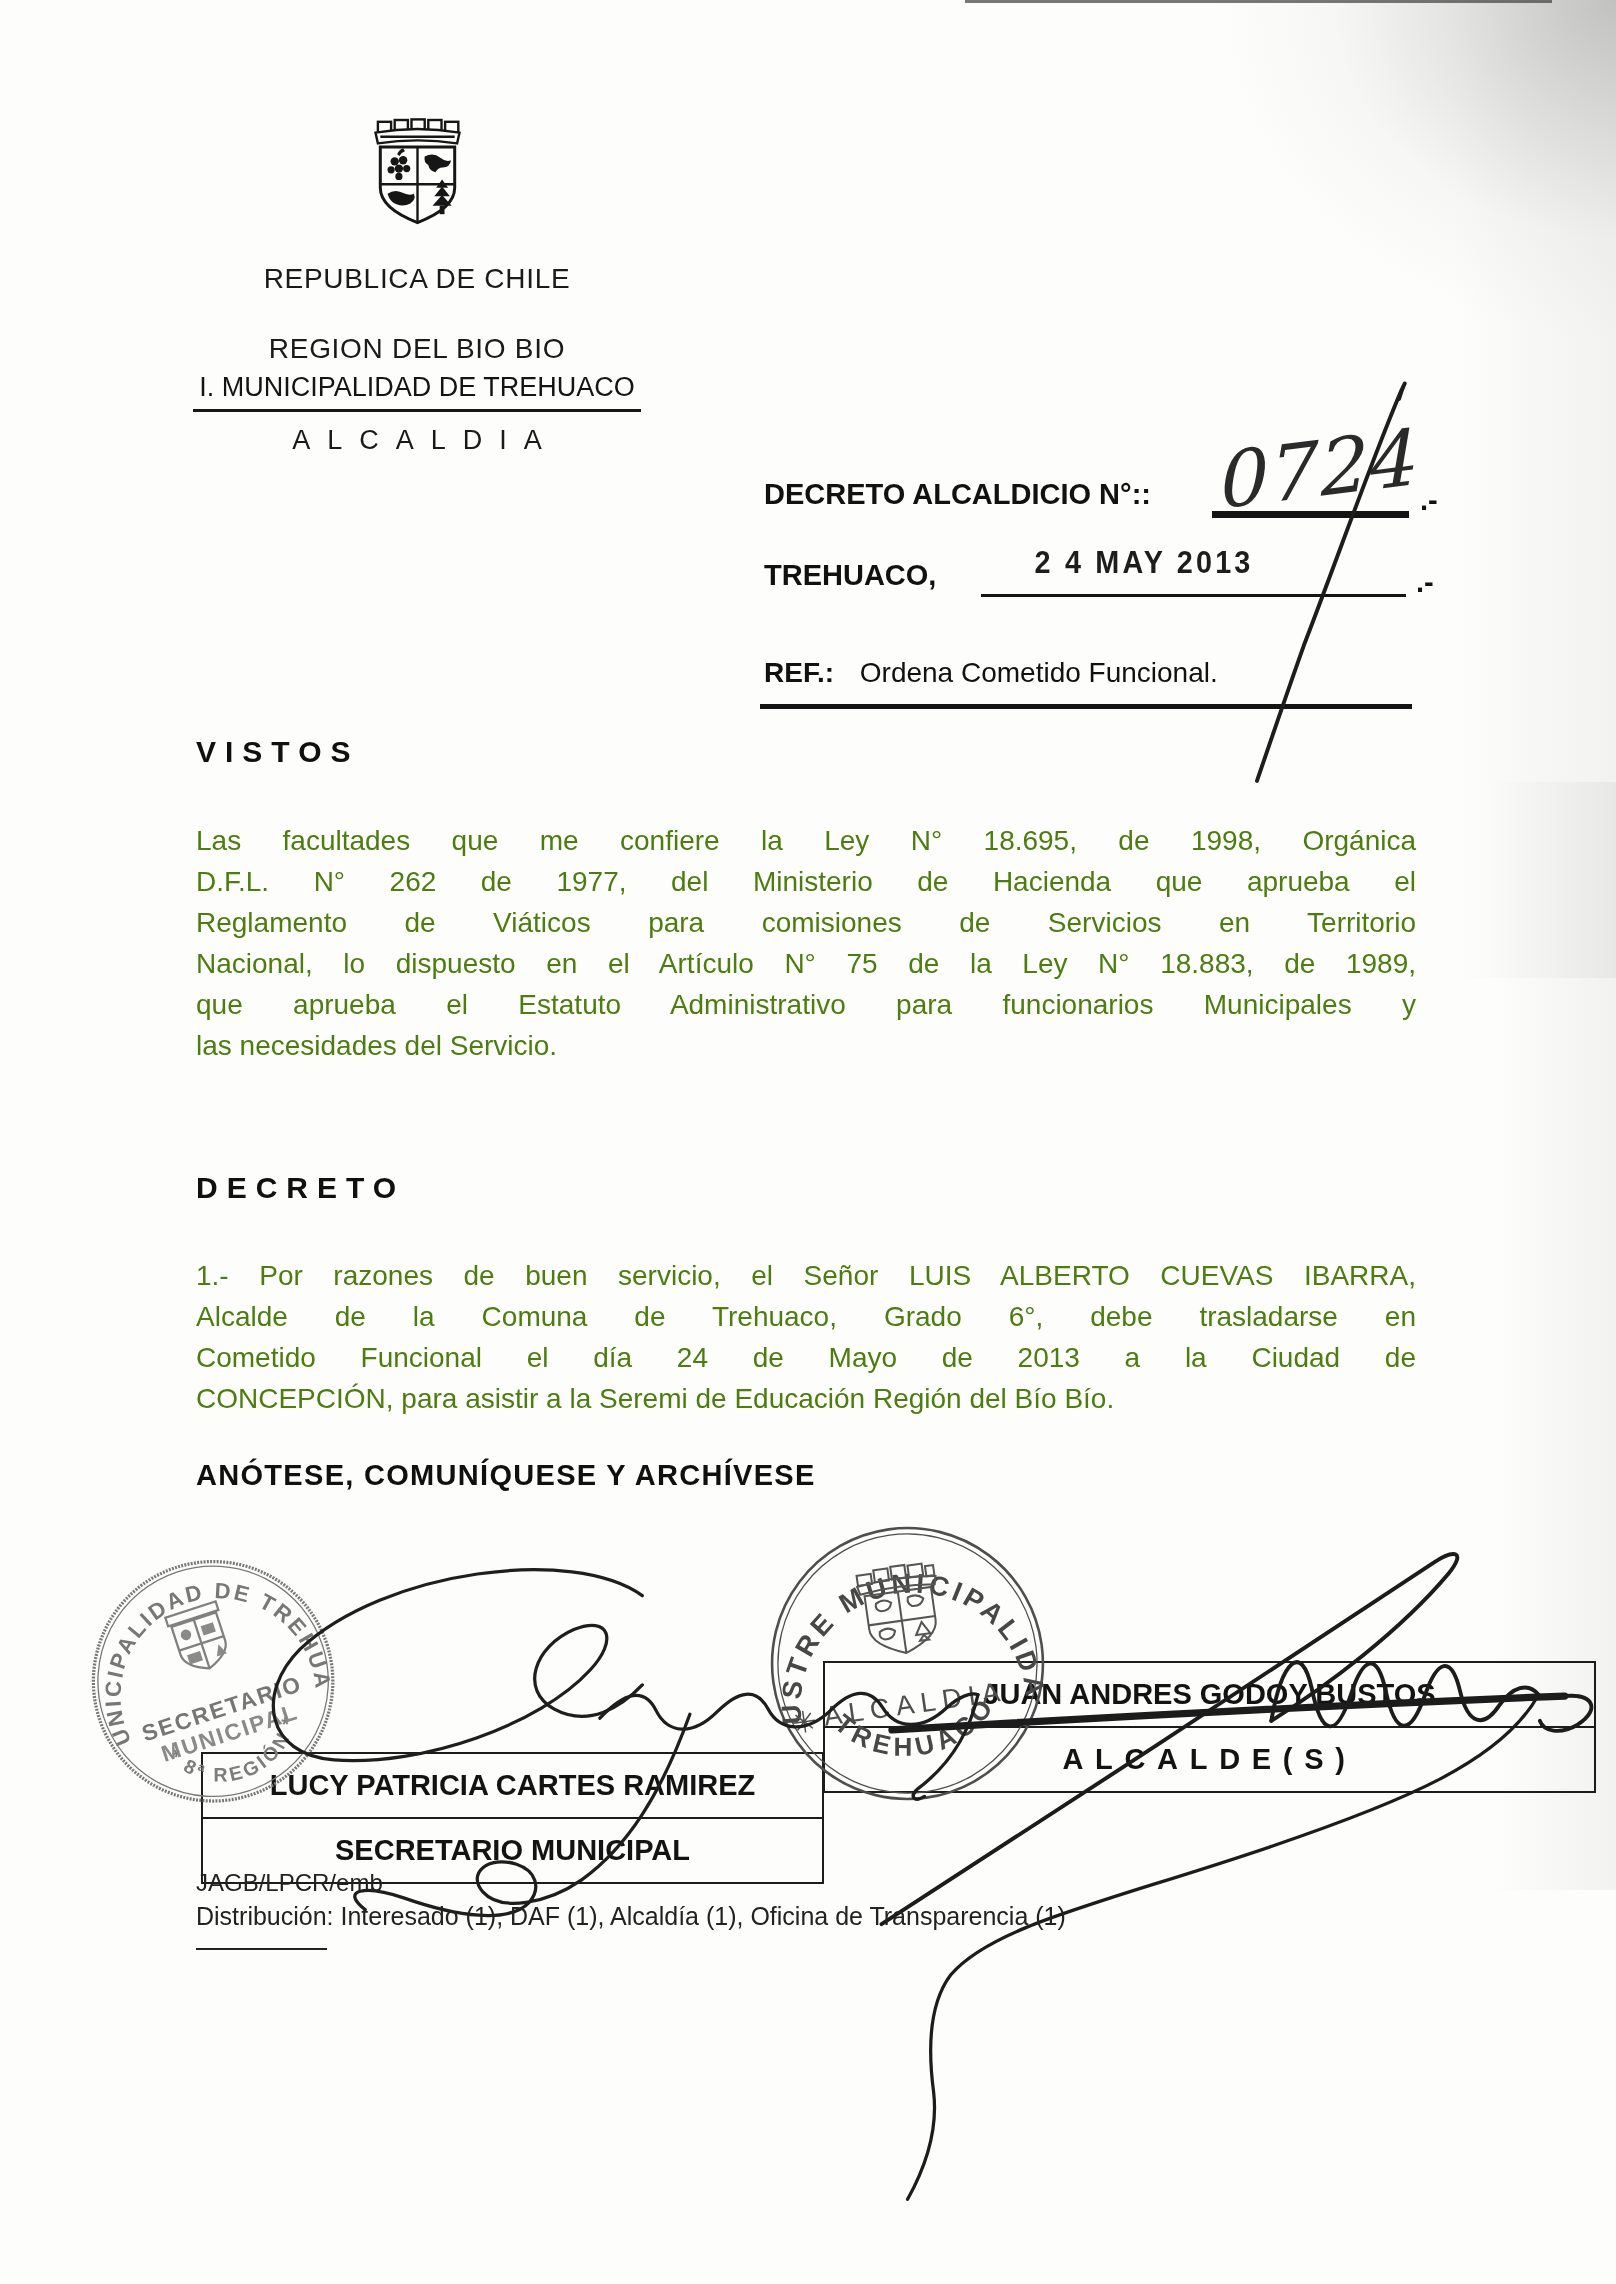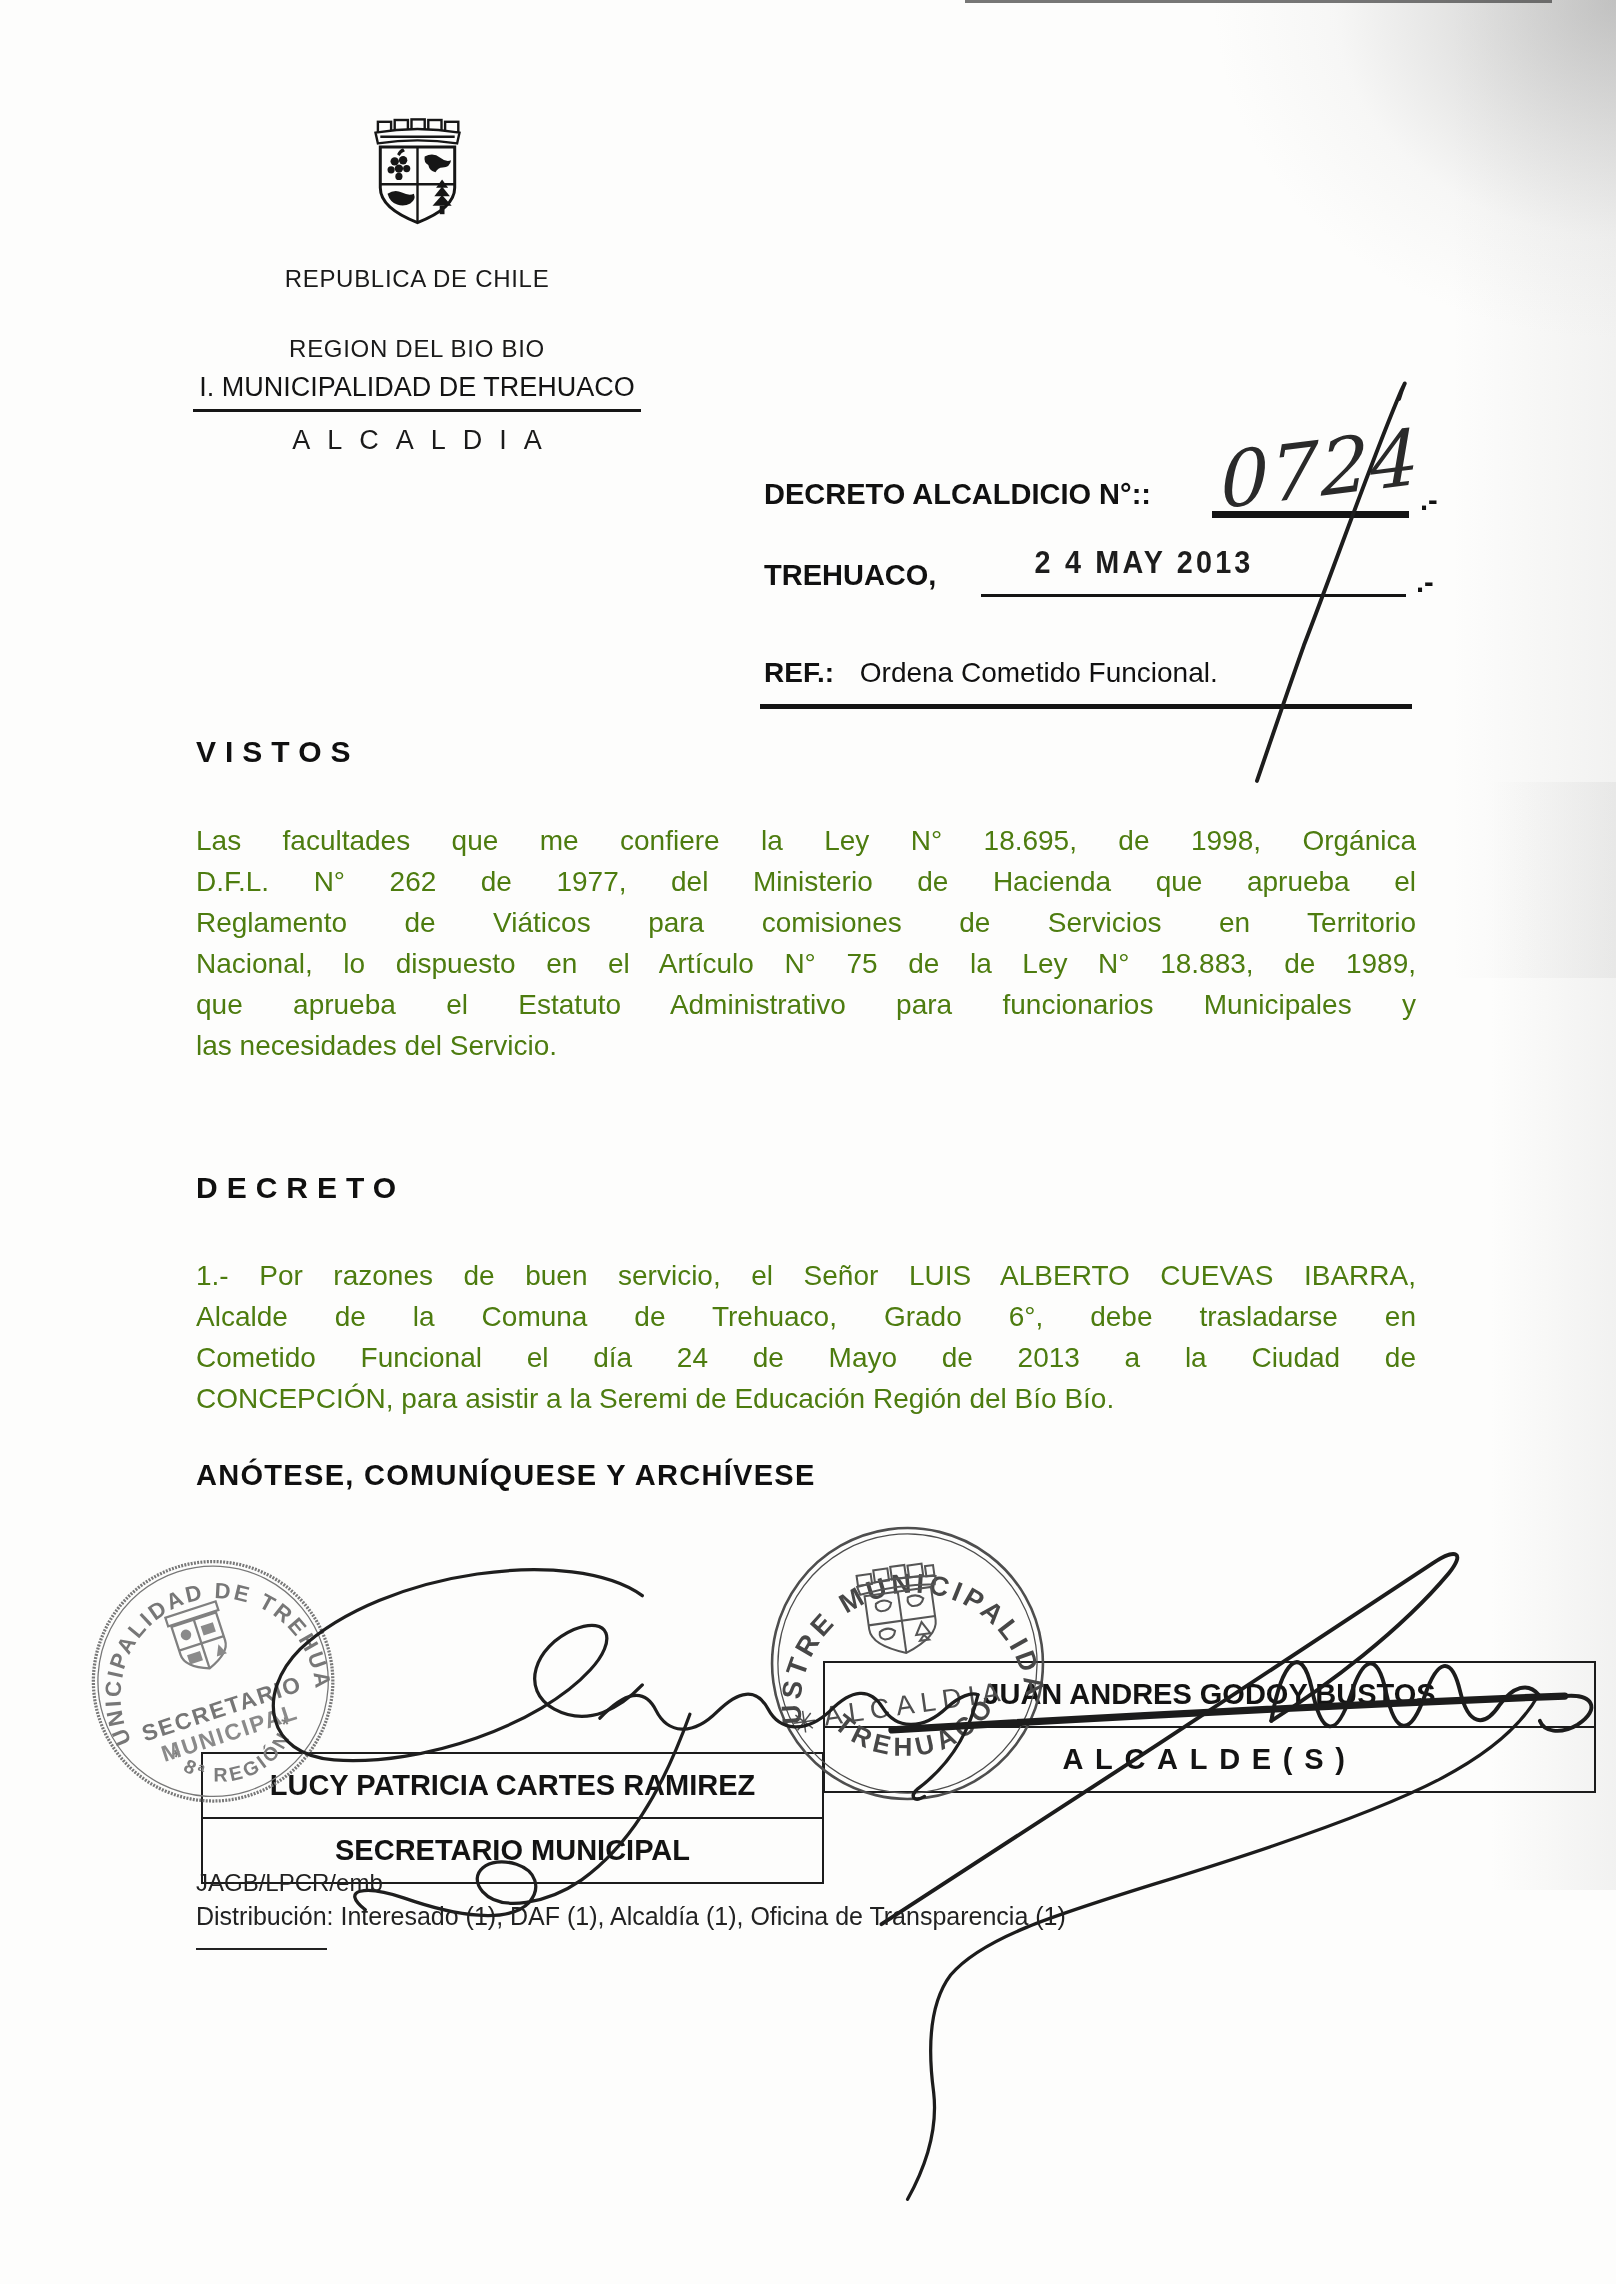--- a/index.html
+++ b/index.html
@@ -18,21 +18,21 @@
   .scan-shade-right{
     position:absolute;right:0;top:782px;width:169px;height:1108px;pointer-events:none;
     background:linear-gradient(to left, rgba(170,170,170,.14), transparent 75%);
   }
   .scan-edge-top{
     position:absolute;top:0;left:965px;width:587px;height:3.3px;background:#4a4a4a;opacity:.75;
   }
   
   .header-block{position:absolute;left:163px;top:117px;width:508px;text-align:center;}
   .arms{display:block;margin:0 auto 11.7px auto;}
-  .hline{font-size:24px;letter-spacing:0.7px;line-height:38px;color:#1a1a1a;margin-top:32px;}
+  .hline{font-size:28px;letter-spacing:0.7px;line-height:38px;color:#1a1a1a;margin-top:32px;}
   .hline3{font-size:27px;display:inline-block;border-bottom:3.3px solid #161616;padding:0 6.5px 5.2px 6.5px;line-height:33px;margin-top:2.6px;}
   .hline4{font-size:27px;letter-spacing:17px;margin-top:9px;text-indent:17px;}
   
   .row-label{position:absolute;font-weight:bold;font-size:29px;color:#111;}
   .fill-line{position:absolute;background:#141414;}
   .hand-number{
     position:absolute;left:1220px;top:425px;width:196px;height:98px;
     font-family:"DejaVu Serif","Liberation Serif",serif;font-style:italic;
     font-size:77px;color:#2a2a2a;transform:rotate(-7deg) skewX(-6deg);
     letter-spacing:1.3px;

